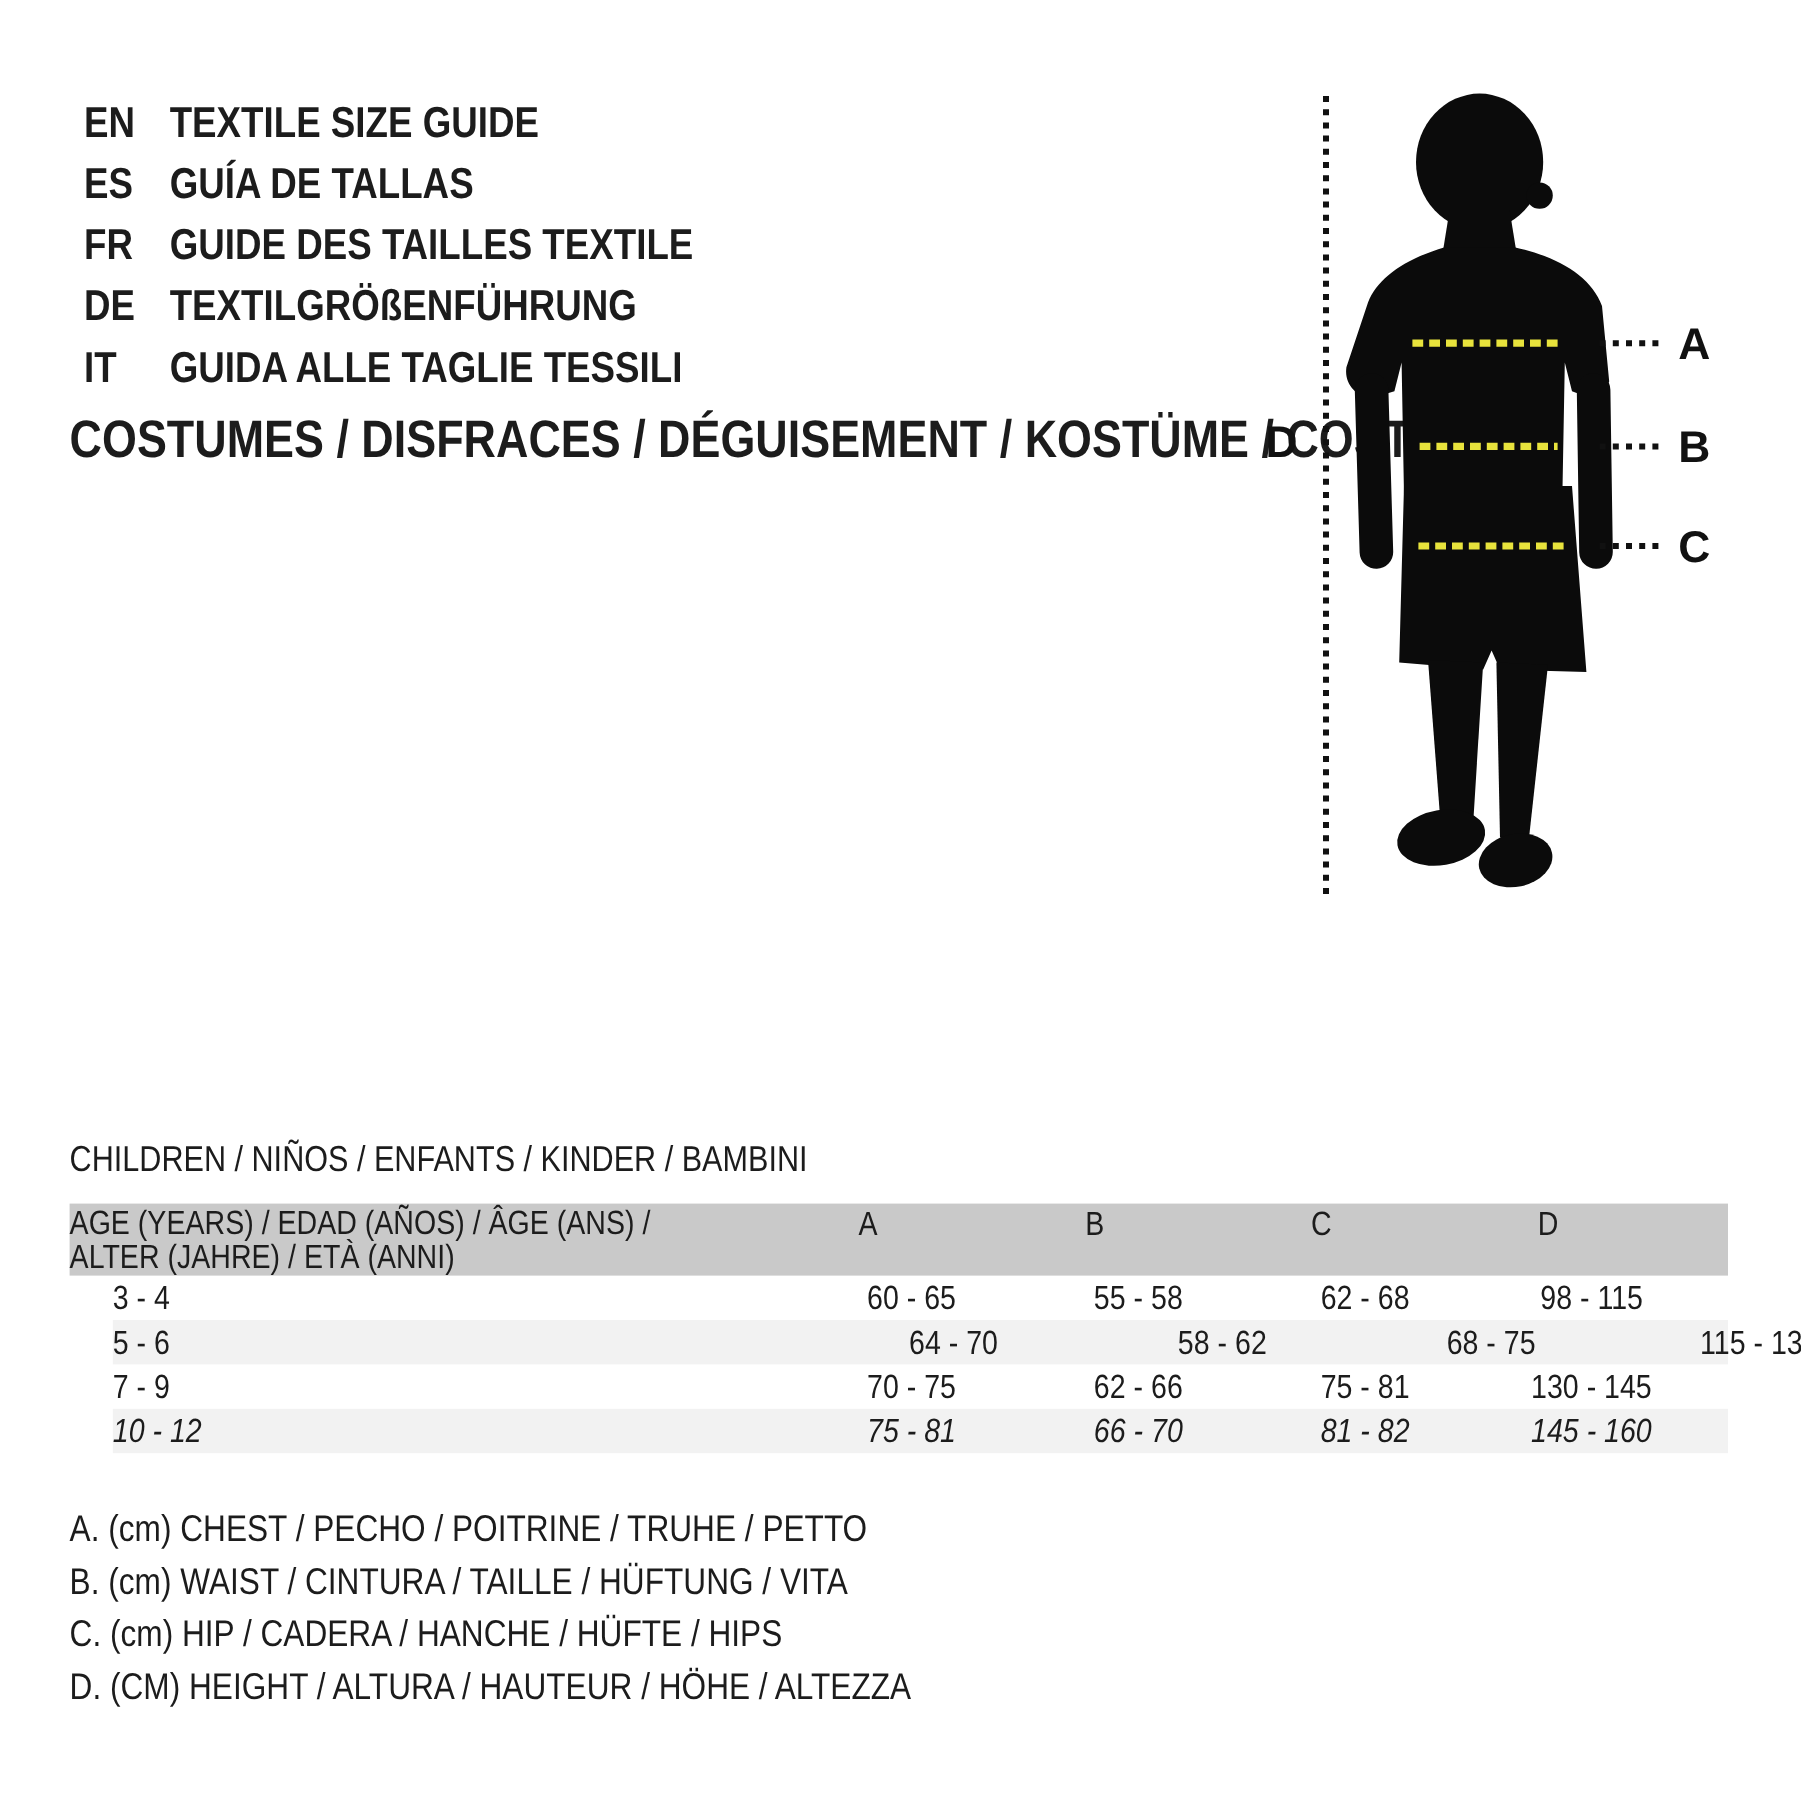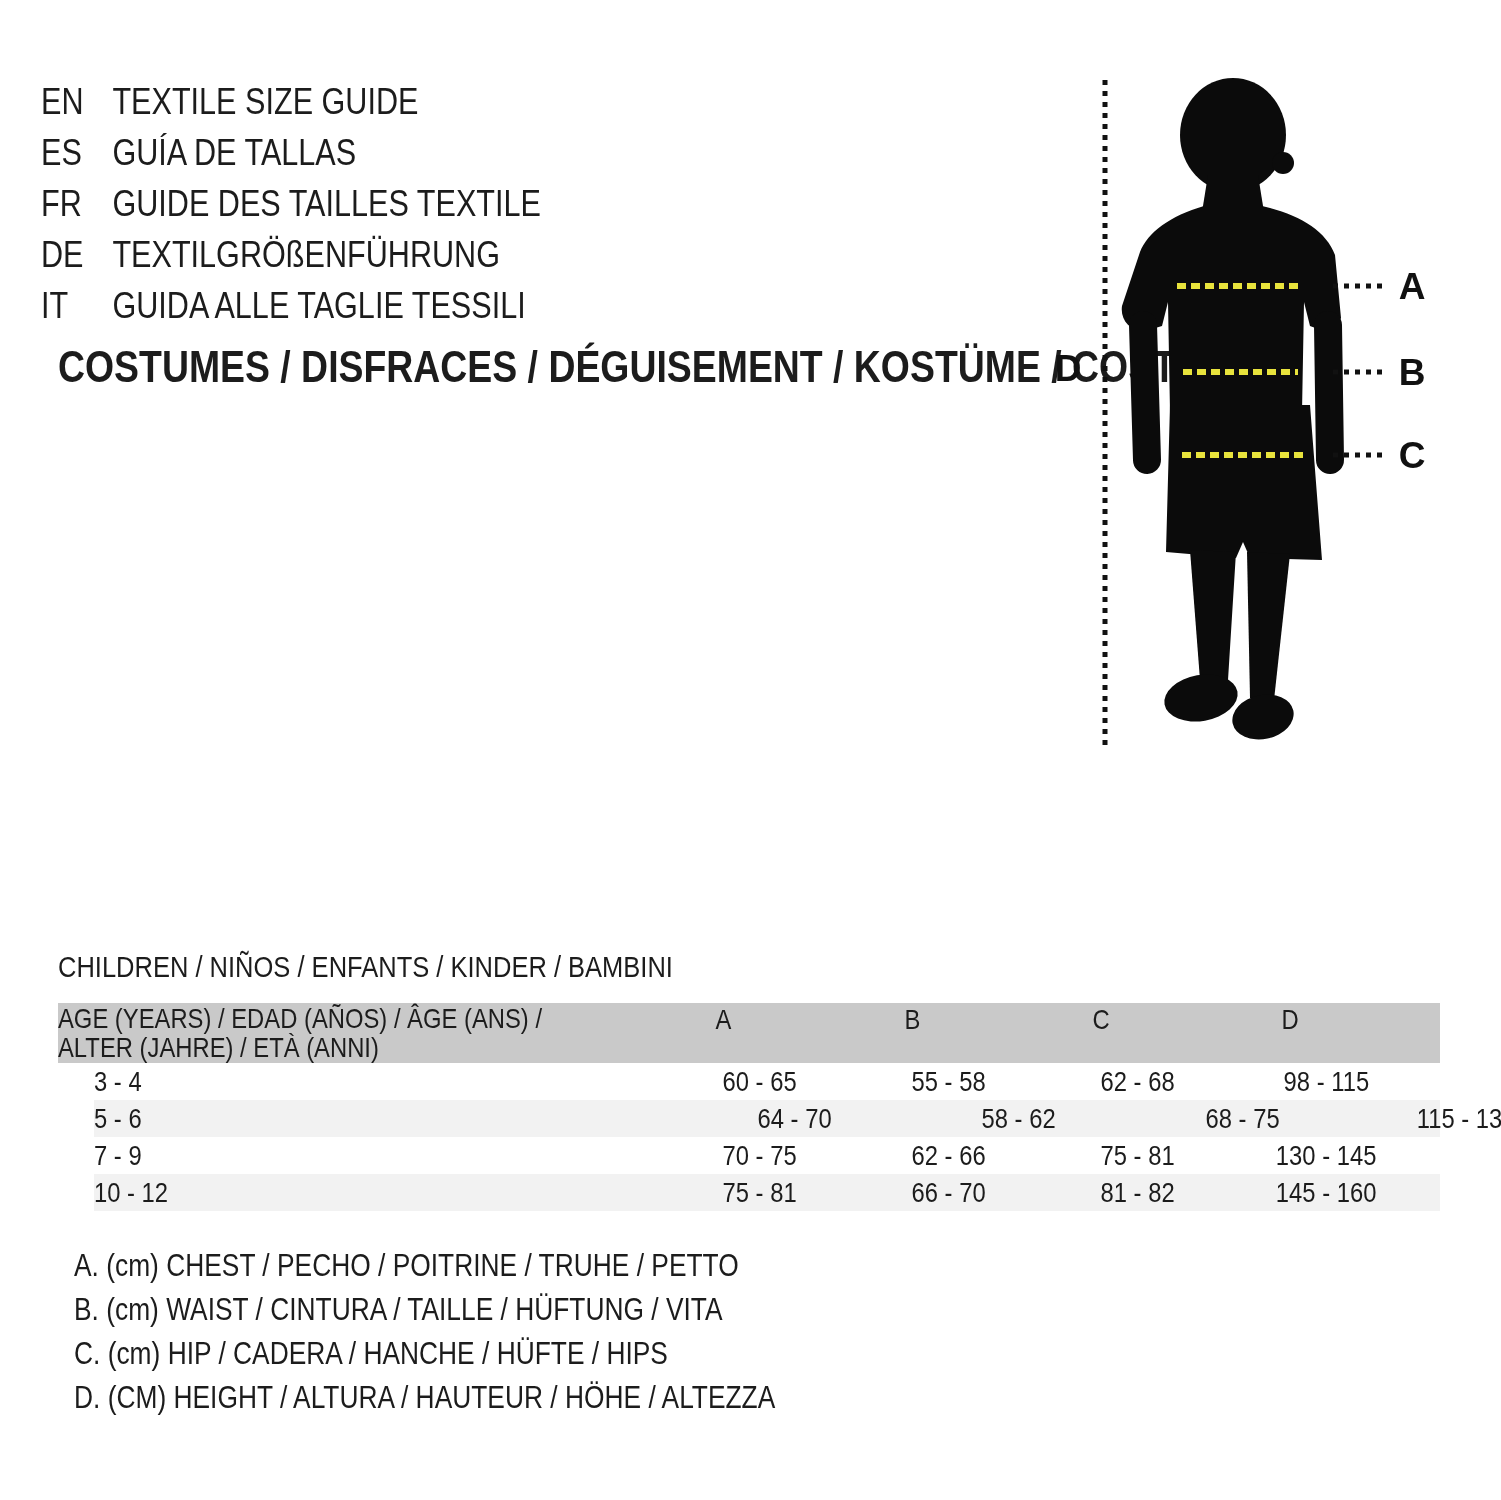--- a/index.html
+++ b/index.html
@@ -3,21 +3,21 @@
 <meta charset="utf-8">
 <style>
   * { margin:0; padding:0; box-sizing:border-box; }
   html,body { width:1501px; height:1500px; background:#ffffff; overflow:hidden; }
   body { font-family:"Liberation Sans","DejaVu Sans",sans-serif; color:#1c1c1c; position:relative; }
   .abs { position:absolute; }
   .cond { display:inline-block; transform:scaleX(0.85); transform-origin:0 50%; white-space:nowrap; }
   .cond-c { display:inline-block; transform:scaleX(0.85); transform-origin:50% 50%; white-space:nowrap; }
 
   
-  .lang-list { left:41px; top:76px; }
+  .lang-list { left:70px; top:76px;font-weight:bold; }
   .lang-row { height:51px; display:flex; align-items:center; font-size:36px; }
   .lang-code { width:84px; flex:0 0 84px; }
   .lang-label { }
 
   
   .costumes { left:58px; top:341px; font-size:44px; font-weight:700; height:52px; display:flex; align-items:center; }
 
   
   .figure-svg { left:1040px; top:60px; width:420px; height:700px; }
   .fig-label { font-size:37px; font-weight:700; fill:#111111; }
@@ -30,21 +30,21 @@
   .t-row { display:grid; grid-template-columns:571px 189px 189px 189px 189px auto; align-items:center; }
   .t-head { height:60px; align-items:start; padding-top:0; }
   .t-cell-c { text-align:center; }
   .t-cell-age { text-align:left; }
   .t-body-row { height:37px;margin-left:36px; }
   .t-head-age { line-height:29px; padding-top:1px; }
   .t-head-col { padding-top:1px; }
 
   
   .legend { left:58px; top:1248px; font-size:31px; }
-  .legend-line { height:44px; display:flex; align-items:flex-start;margin-left:16px; }
+  .legend-line { height:44px; display:flex; align-items:flex-end; }
 </style>
 </head>
 <body>
 
 <div class="abs lang-list">
   <div class="lang-row cond">
     <span class="lang-code">EN</span>
     <span class="lang-label">TEXTILE SIZE GUIDE</span>
   </div>
   <div class="lang-row cond">
@@ -143,21 +143,21 @@
 
   <div class="t-row t-body-row">
     <div class="t-cell-age"><span class="cond">7 - 9</span></div>
     <div class="t-cell-c"><span class="cond-c">70 - 75</span></div>
     <div class="t-cell-c"><span class="cond-c">62 - 66</span></div>
     <div class="t-cell-c"><span class="cond-c">75 - 81</span></div>
     <div class="t-cell-c"><span class="cond-c">130 - 145</span></div>
     <div></div>
   </div>
 
-  <div class="t-row t-body-row" style="background:#f2f2f2;">
+  <div class="t-row t-body-row" style="background:#f2f2f2;font-style:italic;">
     <div class="t-cell-age"><span class="cond">10 - 12</span></div>
     <div class="t-cell-c"><span class="cond-c">75 - 81</span></div>
     <div class="t-cell-c"><span class="cond-c">66 - 70</span></div>
     <div class="t-cell-c"><span class="cond-c">81 - 82</span></div>
     <div class="t-cell-c"><span class="cond-c">145 - 160</span></div>
     <div></div>
   </div>
 </div>
 
 <div class="abs legend">

